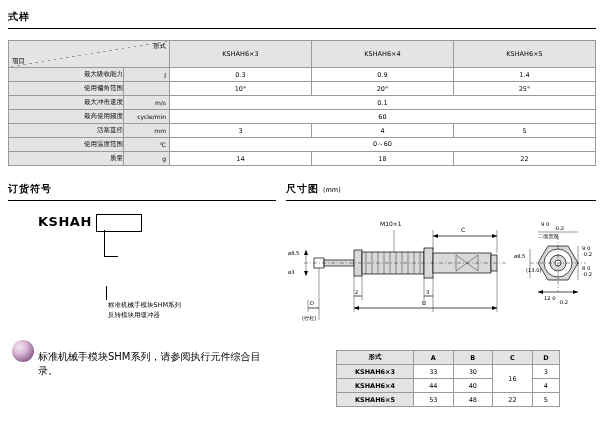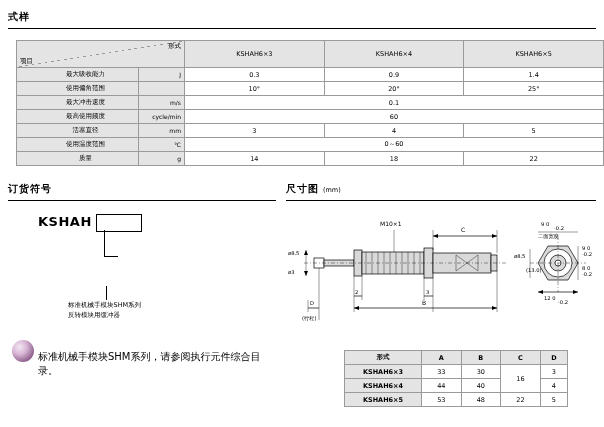--- a/index.html
+++ b/index.html
@@ -16,34 +16,34 @@
 
   
   .sec-title{
     font-size:10px;font-weight:bold;letter-spacing:1px;
   }
   .rule{
     border:0;border-top:1px solid #000;margin:0;
   }
 
   
-  table{border-collapse:collapse;margin-left:8px;}
+  table{border-collapse:collapse;}
   .spec{
     position:absolute;left:8px;top:40px;width:588px;
     font-size:6.5px;
   }
   .spec td,.spec th{
     border:1px solid #9a9a9a;
     padding:0;height:13px;
     text-align:center;
     font-weight:normal;
   }
   .spec .hdr{background:#e4e4e4;}
   .spec .lbl{
-    background:#e4e4e4;text-align:center;padding-left:16px;width:105px;
+    background:#e4e4e4;text-align:right;padding-left:9px;width:105px;
   }
   .spec .unit{
     background:#e4e4e4;text-align:right;padding-right:3px;width:42px;font-size:6px;
   }
   .spec .corner{
     background:#e4e4e4;padding:0;position:relative;height:26px;
   }
   .corner-inner{position:relative;width:100%;height:100%;}
   .corner-inner .diag{
     position:absolute;left:0;top:0;width:100%;height:100%;
@@ -195,21 +195,21 @@
     <div class="ks-row">
       <span class="ks-word">KSHAH</span>
       <span class="ks-box"></span>
     </div>
 
     <div class="leader"></div>
     <div class="leader-h"></div>
 
 
     <div class="note-line"></div>
-    <div class="note1" style="white-space:pre-line;">标准机械手模块SHM系列
+    <div class="note1" style="white-space:pre-line;margin-left:40px;">标准机械手模块SHM系列
 反转模块用缓冲器</div>
 
     <div class="sphere"></div>
     <div class="footnote">标准机械手模块SHM系列，请参阅执行元件综合目录。</div>
   </div>
 
   <div class="dim">
     <div style="display:flex;align-items:baseline;gap:4px;">
       <span class="sec-title">尺寸图</span>
       <span class="dim-title-mm">(mm)</span>

